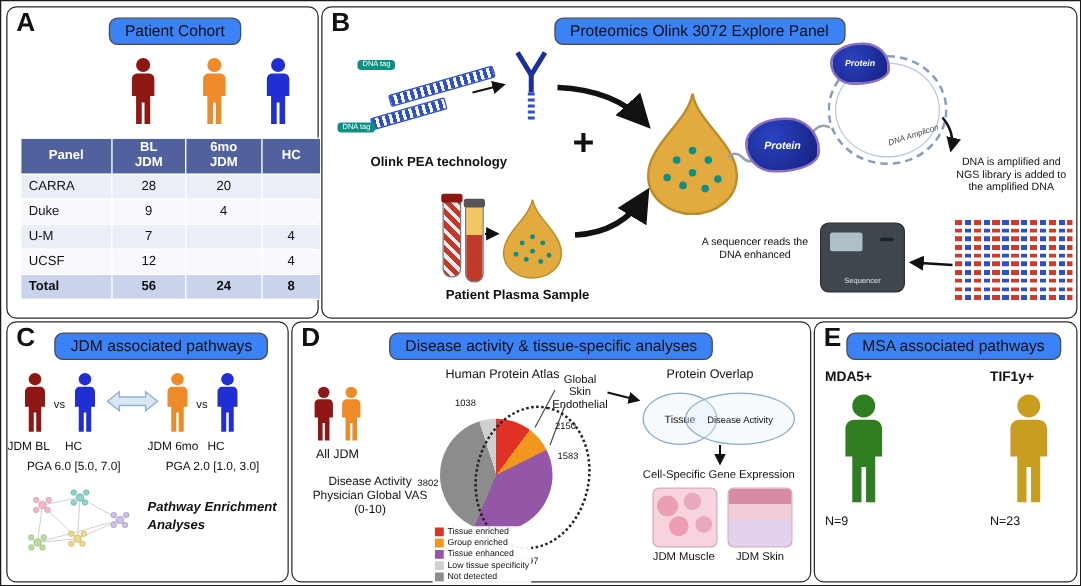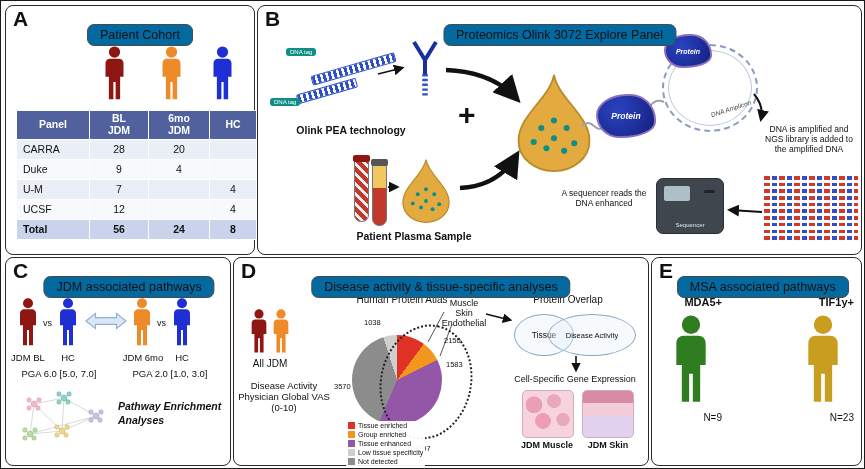--- a/index.html
+++ b/index.html
@@ -1,20 +1,20 @@
 <!DOCTYPE html>
 <html><head>
 <meta charset="utf-8">
 <style>
   html,body{margin:0;padding:0}
   body{width:865px;height:469px;background:#fff;font-family:"Liberation Sans",sans-serif;color:#111;position:relative;overflow:hidden}
   .fig{position:absolute;inset:0;border:1.5px solid #1a1a1a;background:#fff}
   .panel{position:absolute;border:1.6px solid #2a2a2a;border-radius:8px;background:#fff}
   .letter{position:absolute;top:1px;left:7px;font-size:21px;font-weight:700;z-index:5}
-  .tbox{position:absolute;top:18px;left:50%;transform:translateX(-50%);background:#0369a1;border:1.3px solid #4a4a4a;border-radius:7px;font-size:12.5px;padding:3px 12px;white-space:nowrap;z-index:4}
+  .tbox{position:absolute;top:8px;left:50%;transform:translateX(-50%);background:#3b82f6;border:1.3px solid #4a4a4a;border-radius:7px;font-size:12.5px;padding:3px 12px;white-space:nowrap;z-index:4}
   
   .ctable{border-collapse:collapse;font-size:10.5px;table-layout:fixed}
   .ctable th{background:#50619e;color:#fff;font-weight:700;padding:2px 1px;white-space:pre-line;text-align:center;border:1px solid #fff;line-height:1.12}
   .ctable td{padding:3.5px 4px;text-align:center;border:1px solid #fff}
   .ctable td.site{text-align:left;padding-left:6px}
   .ctable tbody tr:nth-child(odd) td{background:#e9eef7}
   .ctable tbody tr:nth-child(even) td{background:#f7f9fc}
   .ctable tbody tr.total td{background:#c9d4ec;font-weight:700}
   .person{position:absolute;display:block}
   
@@ -33,39 +33,39 @@
   .ring::before{content:"";position:absolute;inset:4px;border:1.5px solid #bcc7df;border-radius:50%}
   .ampl{position:absolute;bottom:18px;right:4px;font-size:6.5px;font-style:italic;color:#444;transform:rotate(-18deg)}
   .sequencer{position:absolute;width:66px;height:54px;background:#40464d;border-radius:7px;border:1px solid #2b2f34}
   .seq-screen{position:absolute;left:7px;top:7px;width:26px;height:15px;background:#aebfc7;border-radius:2px}
   .seq-label{position:absolute;bottom:5px;width:100%;text-align:center;color:#dfe6ea;font-size:6px}
   .sequencer::after{content:"";position:absolute;right:8px;top:11px;width:11px;height:3px;background:#20242a;border-radius:2px}
   .libraries{position:absolute;width:94px}
   .lib-row{height:3.5px;margin-bottom:3.2px;background:repeating-linear-gradient(90deg,#cf3a2c 0 6px,#fff 6px 8px,#2d4fc9 8px 13px,#fff 13px 15px)}
   
   .vs{position:absolute;font-size:9px}
-  .clabel{position:absolute;font-size:9.5px;text-align:center}
+  .clabel{position:absolute;font-size:9.5px;}
   .pga{position:absolute;font-size:9.5px;text-align:center;white-space:nowrap}
   .pitalic{position:absolute;font-style:italic;font-weight:600;font-size:10.5px;line-height:1.3}
   
   .dhead{position:absolute;font-size:10px;text-align:center}
   .callout{position:absolute;font-size:9px;line-height:1.12;text-align:center}
   .pie{position:absolute;border-radius:50%}
   .pie-num{position:absolute;font-size:7.5px;z-index:3}
   .dotted{position:absolute;border:2px dotted #222;border-radius:50%;transform:rotate(12deg);z-index:2}
   .legend{position:absolute;background:rgba(255,255,255,.93);font-size:7px;line-height:1.1;padding:1px 2px;z-index:4}
   .lg-row{display:flex;align-items:center;gap:3px;margin-bottom:1.2px}
   .sw{width:7px;height:7px;display:inline-block;flex:0 0 auto}
   .venn-ell{position:absolute;border:1.5px solid #86a8cc;border-radius:50%;background:rgba(230,240,250,.35);display:flex;align-items:center;justify-content:center;text-align:center}
   .thumb{position:absolute;width:50px;height:46px;border-radius:5px;border:1px solid #d8a9bb}
   .thumb-muscle{background:radial-gradient(circle at 22% 30%,#ea9fb5 0 16%,transparent 17%),radial-gradient(circle at 62% 22%,#e8a9bd 0 14%,transparent 15%),radial-gradient(circle at 40% 65%,#ef9db4 0 18%,transparent 19%),radial-gradient(circle at 80% 62%,#e8a9bd 0 13%,transparent 14%),#f6d3dd}
   .thumb-skin{background:linear-gradient(#d88aa6 0 26%,#f3cdd9 26% 55%,#e3d2ef 55% 100%)}
-  .tlabel{position:absolute;font-size:9px;font-weight:700;text-align:center}
+  .tlabel{position:absolute;font-size:9px;font-weight:400;text-align:center}
   
-  .ecol{position:absolute;top:38px;width:62px;text-align:right}
+  .ecol{position:absolute;top:38px;width:62px;text-align:left}
   .ename{font-size:11px;font-weight:700;margin-bottom:4px}
   .en{font-size:10px;margin-top:6px}
   .eperson{display:block;margin:0 auto}
 </style>
 </head>
 <body>
 
 <svg width="0" height="0" style="position:absolute" aria-hidden="true">
   <symbol id="person" viewBox="0 0 36 72">
     <circle cx="18" cy="8" r="7.5" fill="currentColor"></circle>
@@ -316,28 +316,28 @@
 
     <div class="dhead" style="left:116px;top:36px;width:104px">Human Protein Atlas</div>
 
     <svg class="person" style="left: 14px; top: 50px; width: 22px; height: 46px; color: rgb(142, 23, 19);">
         <use href="#person"></use>
       </svg>
     <svg class="person" style="left: 36px; top: 50px; width: 22px; height: 46px; color: rgb(238, 139, 40);">
         <use href="#person"></use>
       </svg>
     <div class="dhead" style="left:6px;top:100px;width:60px">All JDM</div>
-    <div class="dhead" style="left:0px;top:122px;width:100px;font-size:9.5px">Disease Activity Physician Global VAS (0-10)</div>
+    <div class="dhead" style="left:12px;top:122px;width:100px;font-size:9.5px">Disease Activity Physician Global VAS (0-10)</div>
 
     <div class="pie" style="left: 118px; top: 77px; width: 90px; height: 90px; background: conic-gradient(rgb(224, 49, 39) 0deg, rgb(224, 49, 39) 36.575deg, rgb(242, 150, 29) 36.575deg, rgb(242, 150, 29) 63.5044deg, rgb(148, 87, 168) 63.5044deg, rgb(148, 87, 168) 202.949deg, rgb(140, 140, 140) 202.949deg, rgb(140, 140, 140) 342.342deg, rgb(207, 207, 207) 342.342deg, rgb(207, 207, 207) 360deg);"></div>
     <div class="dotted" style="left:146px;top:66px;width:88px;height:112px"></div>
     <div class="pie-num" style="left:130px;top:60px">1038</div>
     <div class="pie-num" style="left:210px;top:78px">2150</div>
     <div class="pie-num" style="left:212px;top:102px">1583</div>
-    <div class="pie-num" style="left:100px;top:124px">3570</div>
+    <div class="pie-num" style="left:100px;top:124px">3802</div>
     <div class="pie-num" style="left:180px;top:186px">8197</div>
 
     <div class="legend" style="left:112px;top:163px">
       <div class="lg-row">
           <span class="sw" style="background-color: rgb(224, 49, 39);"></span>
           <span>Tissue enriched</span>
         </div>
       <div class="lg-row">
           <span class="sw" style="background-color: rgb(242, 150, 29);"></span>
           <span>Group enriched</span>
@@ -350,21 +350,21 @@
           <span class="sw" style="background-color: rgb(207, 207, 207);"></span>
           <span>Low tissue specificity</span>
         </div>
       <div class="lg-row">
           <span class="sw" style="background-color: rgb(140, 140, 140);"></span>
           <span>Not detected</span>
         </div>
     </div>
 
     <div class="callout" style="left:204px;top:40px;width:52px">
-      <div>Muscle</div>
+      <div>Global</div>
       <div>Skin</div>
       <div>Endothelial</div>
     </div>
 
     <div class="dhead" style="left:286px;top:36px;width:96px">Protein Overlap</div>
     <div class="venn-ell" style="left:280px;top:56px;width:58px;height:40px;font-size:8.5px">
         <span>Tissue</span>
       </div>
     <div class="venn-ell" style="left:314px;top:56px;width:66px;height:40px;font-size:7.5px;padding:0 10px">
         <span>Disease Activity</span>

